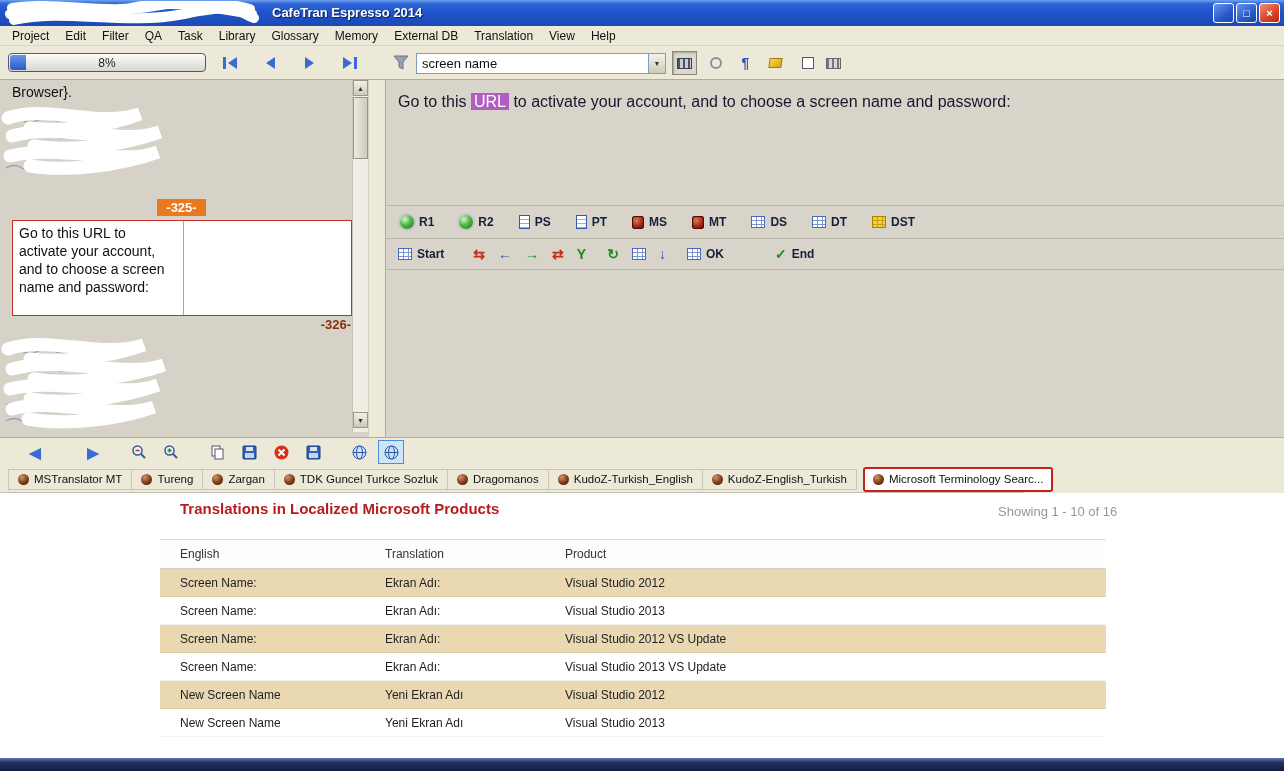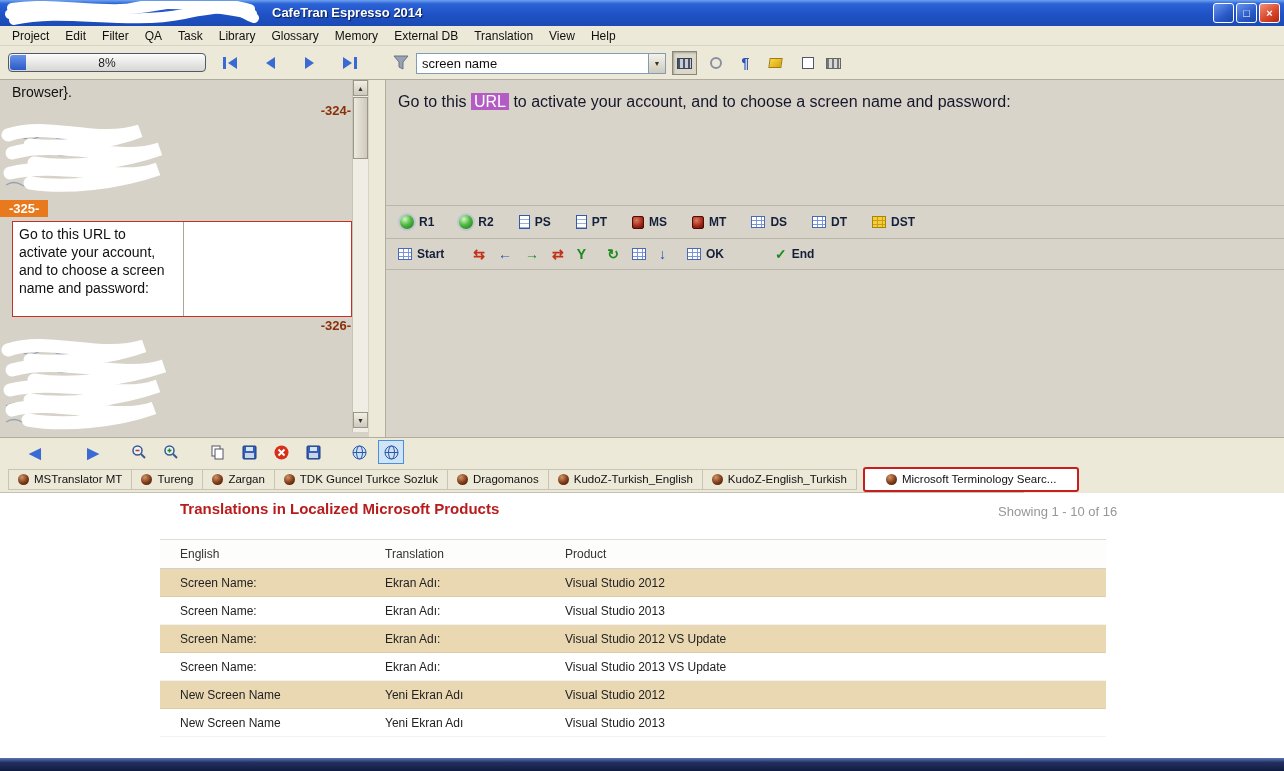--- a/index.html
+++ b/index.html
@@ -45,21 +45,21 @@
   .ico-tag{width:13px;height:10px;background:linear-gradient(135deg,#f8d848,#d8a410);border:1px solid #a07c08;transform:skewX(-8deg)}
   .ico-frame{width:12px;height:12px;border:1px solid #556;background:#fff}
   .aic{font-size:14px;font-weight:bold;line-height:1}
   .aic.red{color:#c23018}.aic.blue{color:#2a52b8}.aic.green{color:#1e8a1e}.aic.nav{color:#3a6ad4;font-size:15px}
 
   
   .main{position:absolute;left:0;top:80px;width:1284px;height:357px}
   .grid-pane{position:absolute;left:0;top:0;width:369px;height:357px;background:#d6d2c8;overflow:hidden}
   .seg-tail{padding:4px 12px 2px;font-size:14px;color:#101010}
   .seg-num{text-align:right;padding:1px 18px 1px 0;color:#8a3008;font-weight:bold;font-size:13px}
-  .seg-num.cur{display:flex;justify-content:flex-start;padding-right:6px;margin-top:4px}
+  .seg-num.cur{display:flex;justify-content:center;padding-right:6px;margin-top:20px}
   .badge{background:#e8791d;color:#fff;font-weight:bold;font-size:13px;padding:1px 9px}
   .redacted{height:72px;margin-top:4px;position:relative}
   .redacted.r2{height:94px}
   .active-seg{margin:3px 17px 0 12px;height:96px;border:1px solid #c23028;background:#fff;display:flex}
   .seg-src{width:171px;border-right:1px solid #aaa69a;padding:3px 6px;font-size:14px;line-height:18px;color:#101010}
   .seg-tgt{flex:1;background:#fff}
   .vscroll{position:absolute;right:1px;top:0;width:16px;height:352px;background:#f0eee4;border-left:1px solid #c8c4b6}
   .sb-btn{position:absolute;left:0;width:15px;height:16px;background:linear-gradient(180deg,#f2efe4,#cdc9bc);
     border:1px solid #9a968a;font-size:7px;display:flex;align-items:center;justify-content:center;color:#333}
   .sb-btn.up{top:0}.sb-btn.down{bottom:4px}
@@ -91,21 +91,21 @@
   .bt.fwd{margin-left:26px;margin-right:20px}
   .bt.gap{margin-left:14px}
   .bt.selected{border:1px solid #4a90d8;background:#cfe4f8}
 
   
   .tabbar{position:absolute;left:0;top:466px;width:1024px;height:27px;background:#ece9d8;
     border-bottom:1px solid #c4c0b2;display:flex;align-items:center;padding-left:8px}
   .tab{display:flex;align-items:center;gap:5px;height:21px;padding:0 9px;font-size:11.5px;color:#101010;
     border:1px solid #c8c4b6;border-left:none;white-space:nowrap}
   .tab:first-child{border-left:1px solid #c8c4b6}
-  .tab.hl{background:#fff;border:2px solid #c81e1e;border-radius:3px;margin-left:6px;height:25px;padding:0 21px}
+  .tab.hl{background:#fff;border:2px solid #c81e1e;border-radius:3px;margin-left:6px;height:25px;padding:0 8px}
   .tab-orb{width:11px;height:11px;border-radius:50%;flex:none;
     background:radial-gradient(circle at 35% 30%,#d09468,#7c3a16 55%,#381404)}
 
   
   .web{position:absolute;left:0;top:493px;width:1284px;height:265px;background:#fff;overflow:hidden;font-size:12px;color:#222}
   .web-title{position:absolute;left:180px;top:7px;font-size:15px;font-weight:bold;color:#b91c1c}
   .showing{position:absolute;left:998px;top:11px;color:#979797;font-size:13px}
   .mtable{position:absolute;left:160px;top:46px;width:946px}
   .mrow{display:flex;height:28px;align-items:center;border-bottom:1px solid rgba(0,0,0,0.05)}
   .mrow.header{height:30px;border-top:1px solid #e0ddd6;border-bottom:1px solid #d4d0c8;color:#333;background:#fdfdfb}
@@ -213,21 +213,20 @@
       <span class="ico-frame"></span>
     </button>
   <button class="tbtn" style="left:821px">
       <span class="ico-kbd gray"></span>
     </button>
 </div>
 
 <div class="main">
   <div class="grid-pane">
     <div class="seg-tail">Browser}.</div>
-    <div class="seg-num">-324-</div>
     <div class="redacted r1">
       <svg width="344" height="72" viewBox="0 0 344 72">
         <g class="faint">
           <path d="M6,14 q8,-5 16,0 t16,0 t16,0 t16,0 t16,0 t16,0"></path>
           <path d="M6,30 q8,-5 16,0 t16,0 t16,0 t16,0 t16,0"></path>
           <path d="M6,46 q8,-5 16,0 t16,0 t16,0 t16,0"></path>
           <path d="M6,62 q8,-5 16,0 t16,0 t16,0"></path>
         </g>
         <g class="wipe" stroke-width="13">
           <path d="M8,12 C48,-2 96,22 140,8 C110,20 60,26 30,22"></path>

